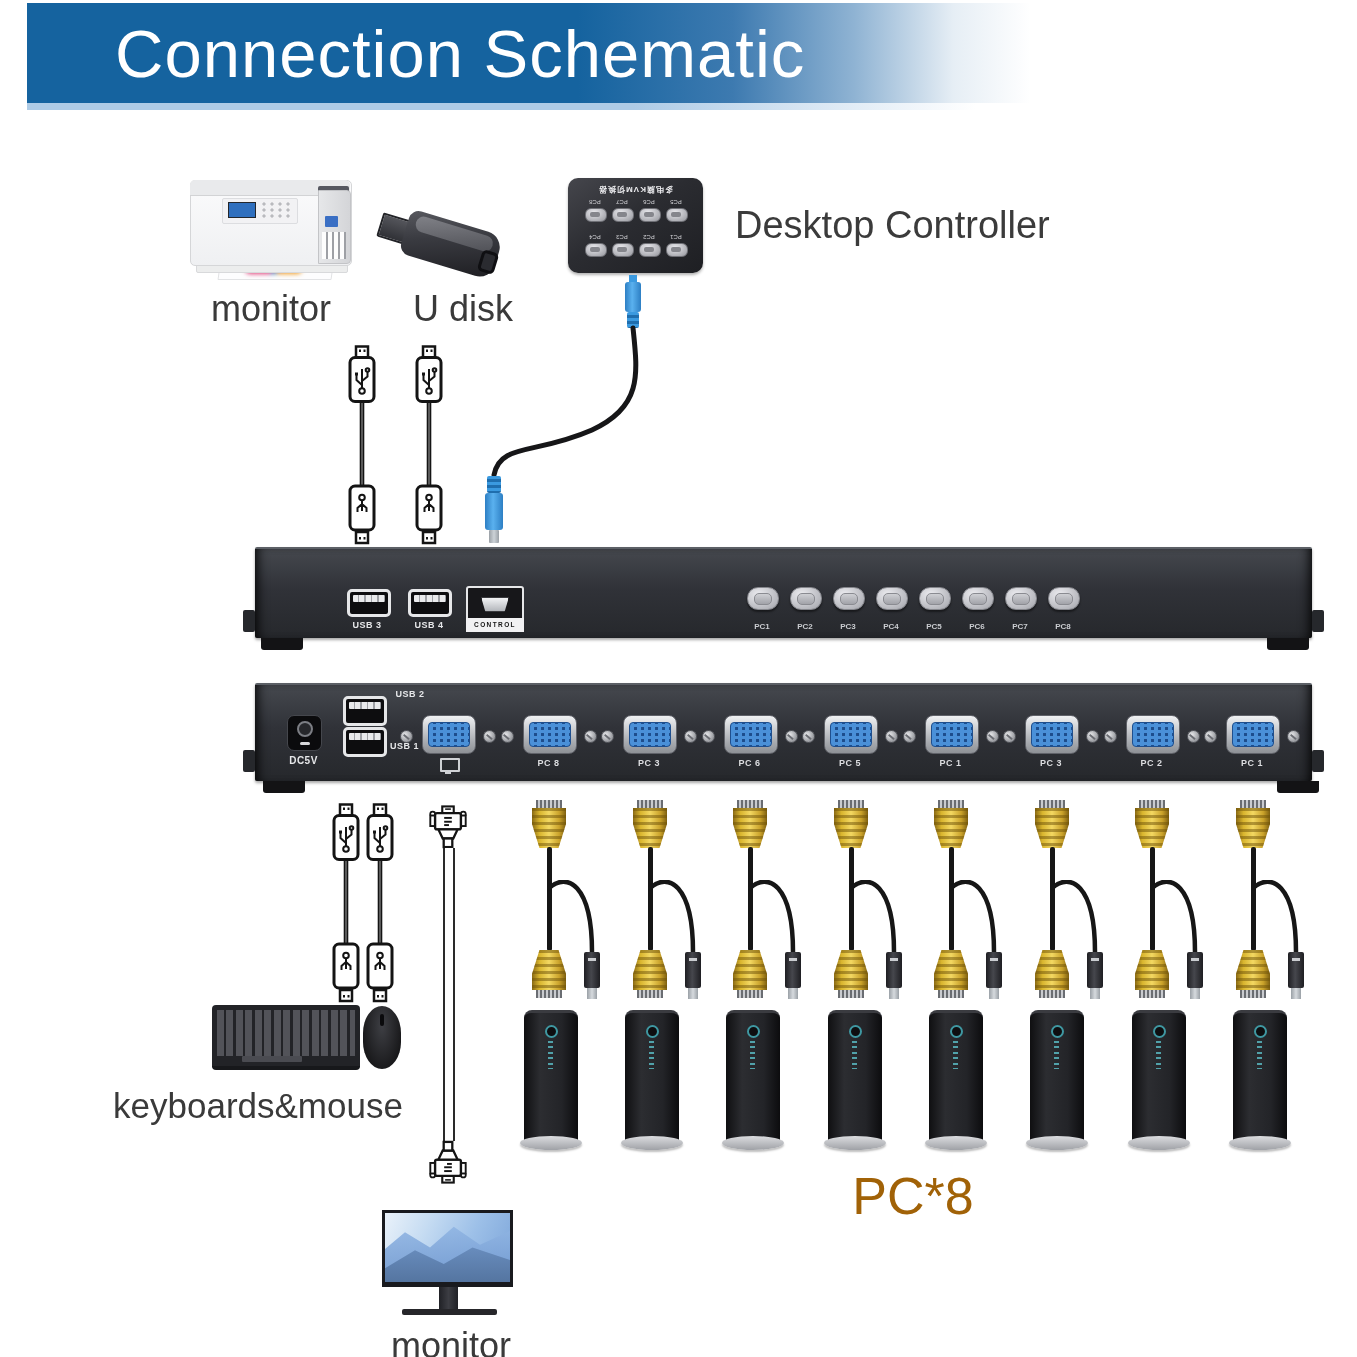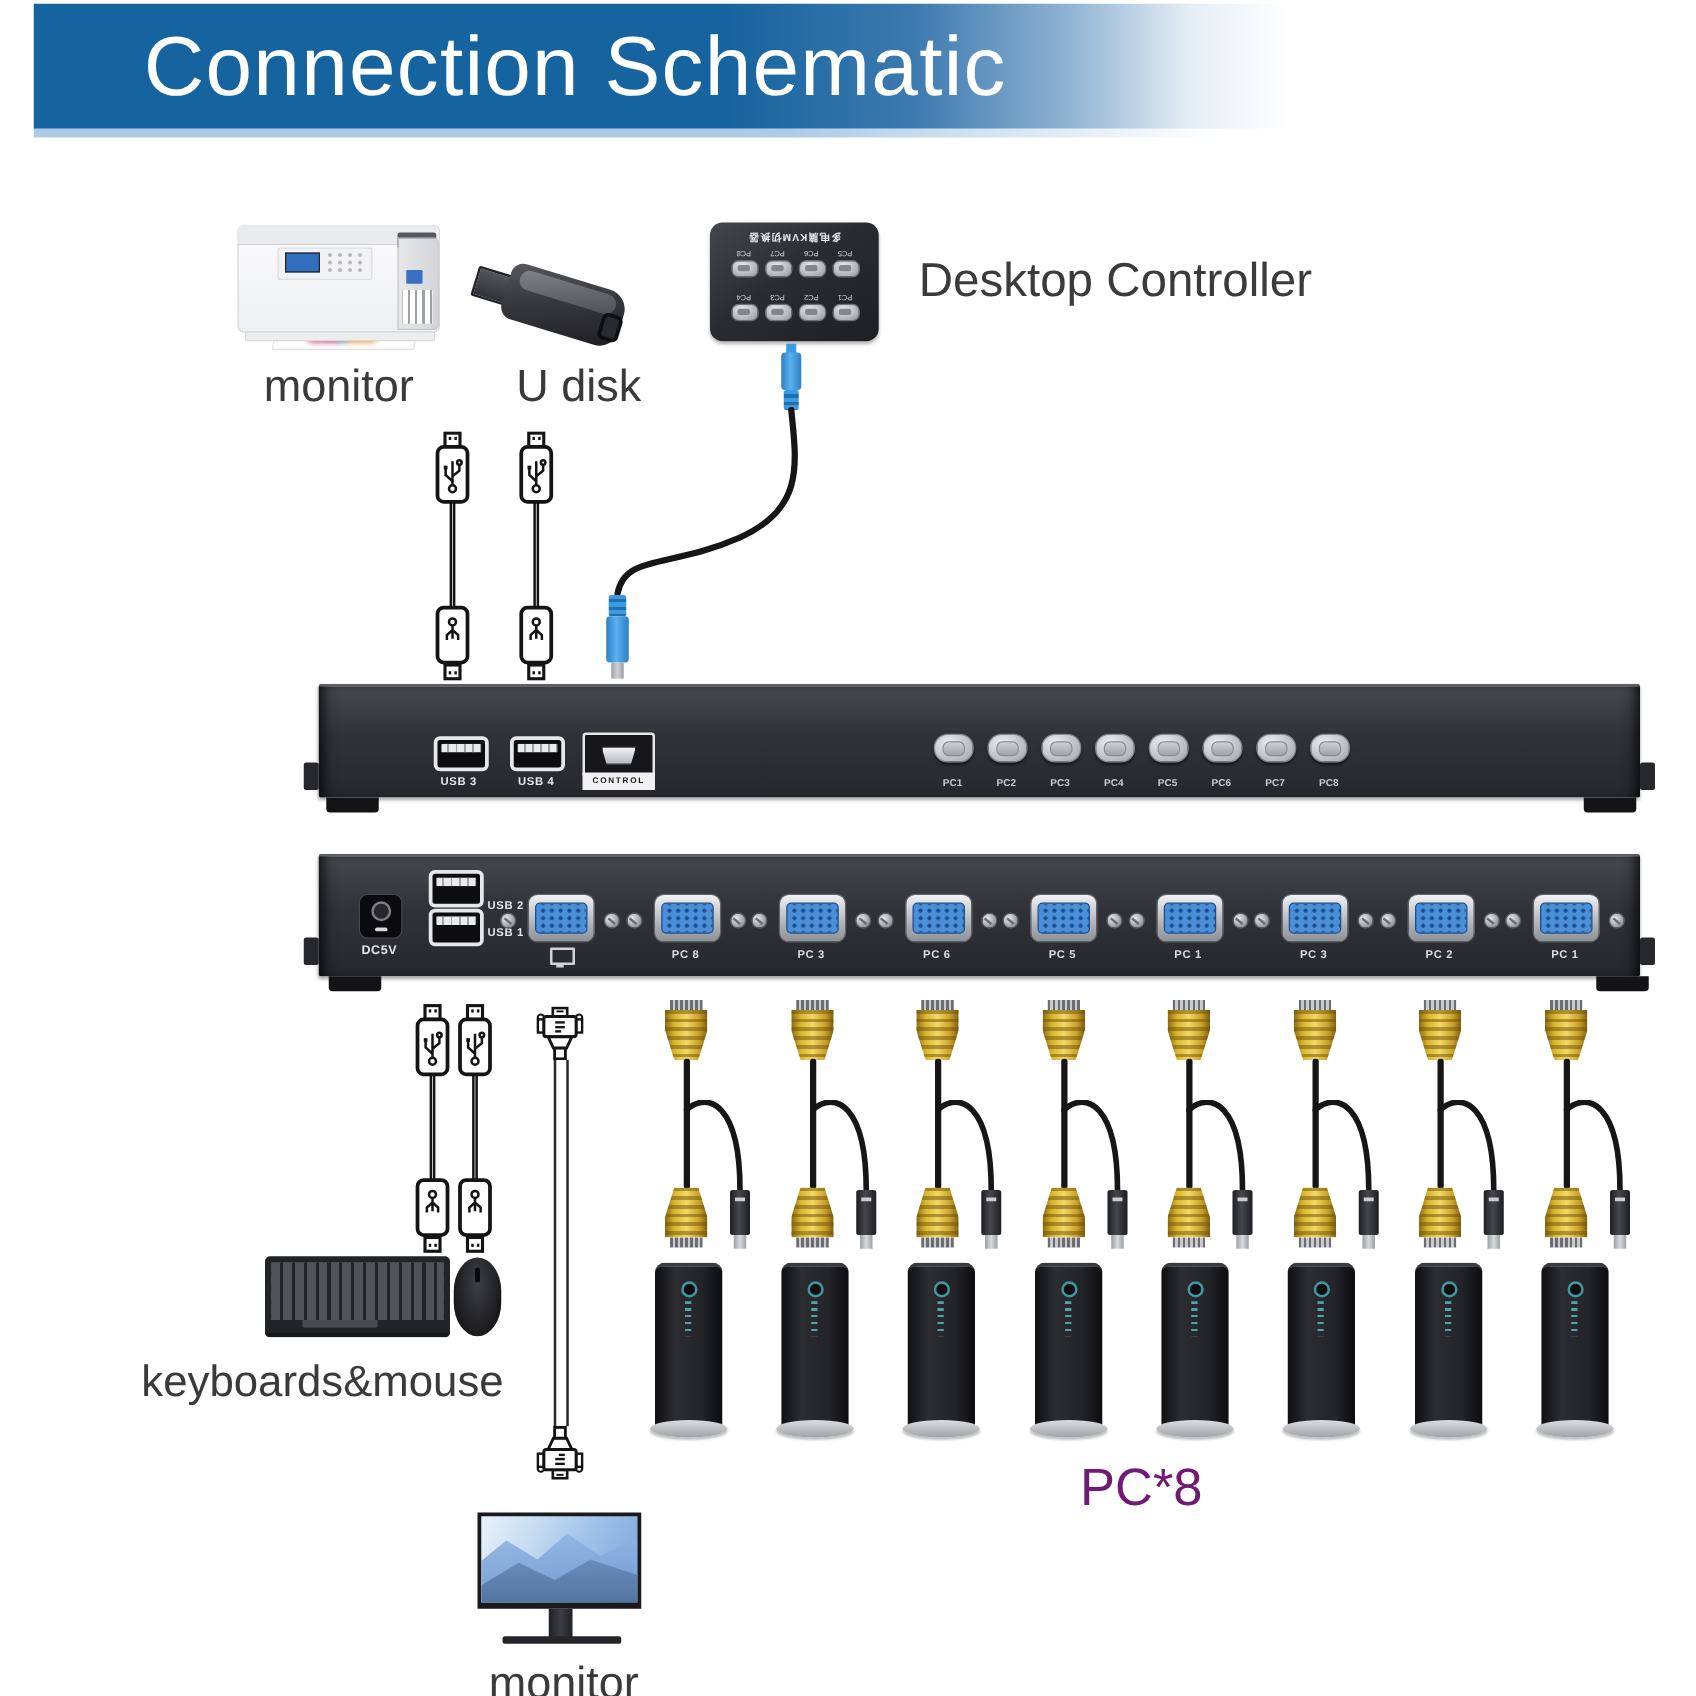--- a/index.html
+++ b/index.html
@@ -327,21 +327,21 @@
   <div class="ear" style="left:-12px;top:65px;"></div>
   <div class="ear" style="left:1057px;top:65px;"></div>
   <div class="foot" style="left:8px;top:96px;"></div>
   <div class="foot" style="left:1022px;top:96px;"></div>
 
   <div class="dc-jack" style="left:32px;top:30px;width:33px;height:34px;"></div>
   <div class="port-label" style="left:22px;top:70px;width:53px;font-size:10px;">DC5V</div>
 
   <div class="usb-port" style="left:88px;top:11px;width:38px;height:24px;"></div>
   <div class="usb-port" style="left:88px;top:42px;width:38px;height:24px;"></div>
-  <div class="port-label" style="left:135px;top:34px;width:40px;text-align:left;">USB 2</div>
+  <div class="port-label" style="left:135px;top:4px;width:40px;text-align:center;">USB 2</div>
   <div class="port-label" style="left:135px;top:56px;width:40px;text-align:left;">USB 1</div>
 
   <div class="vga-group" style="left:145px;">
     <div class="screw" style="left:0;"></div>
     <div class="vga-bezel">
         <div class="vga-blue"></div>
       </div>
     <div class="screw" style="right:0;"></div>
     <div class="monitor-glyph"></div>
   </div>
@@ -619,21 +619,21 @@
     <div class="tower-logo"></div>
     <div class="tower-leds"></div>
   </div>
 <div class="tower-base" style="left:1128px;"></div>
 <div class="tower" style="left:1233px;">
     <div class="tower-logo"></div>
     <div class="tower-leds"></div>
   </div>
 <div class="tower-base" style="left:1229px;"></div>
 
-<div class="dev-label" style="left:833px;top:1166px;width:160px;font-size:42px;color:#701a75;">PC*8</div>
+<div class="dev-label" style="left:833px;top:1166px;width:160px;font-size:52px;color:#a16207;">PC*8</div>
 
 <div class="monitor">
   <div class="monitor-img">
     <div class="mt mt1"></div>
     <div class="mt mt2"></div>
   </div>
 </div>
 <div class="monitor-neck"></div>
 <div class="monitor-base"></div>
 <div class="dev-label" style="left:371px;top:1325px;width:160px;font-size:36px;">monitor</div>

